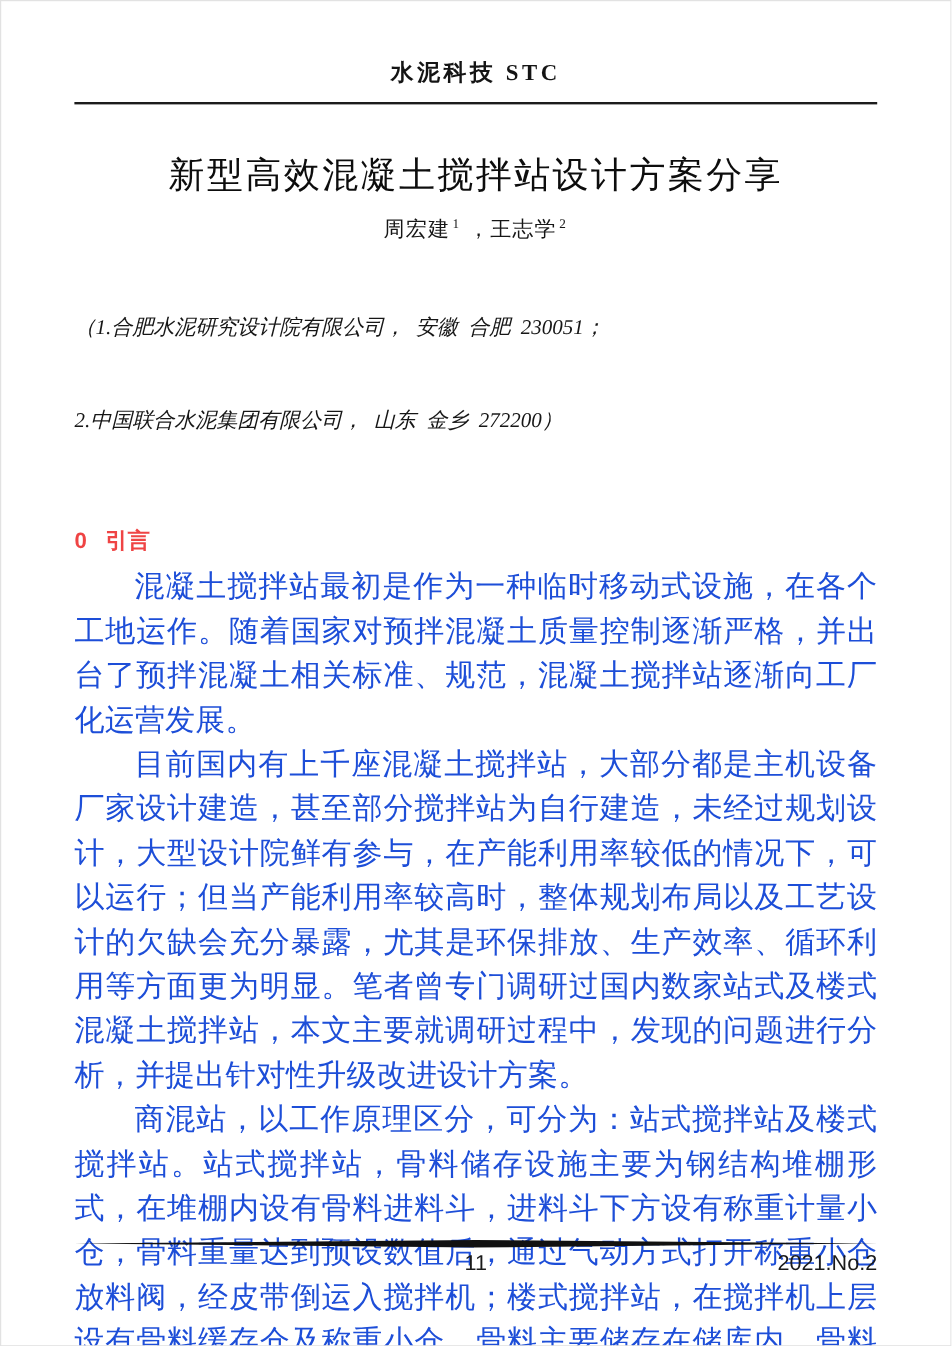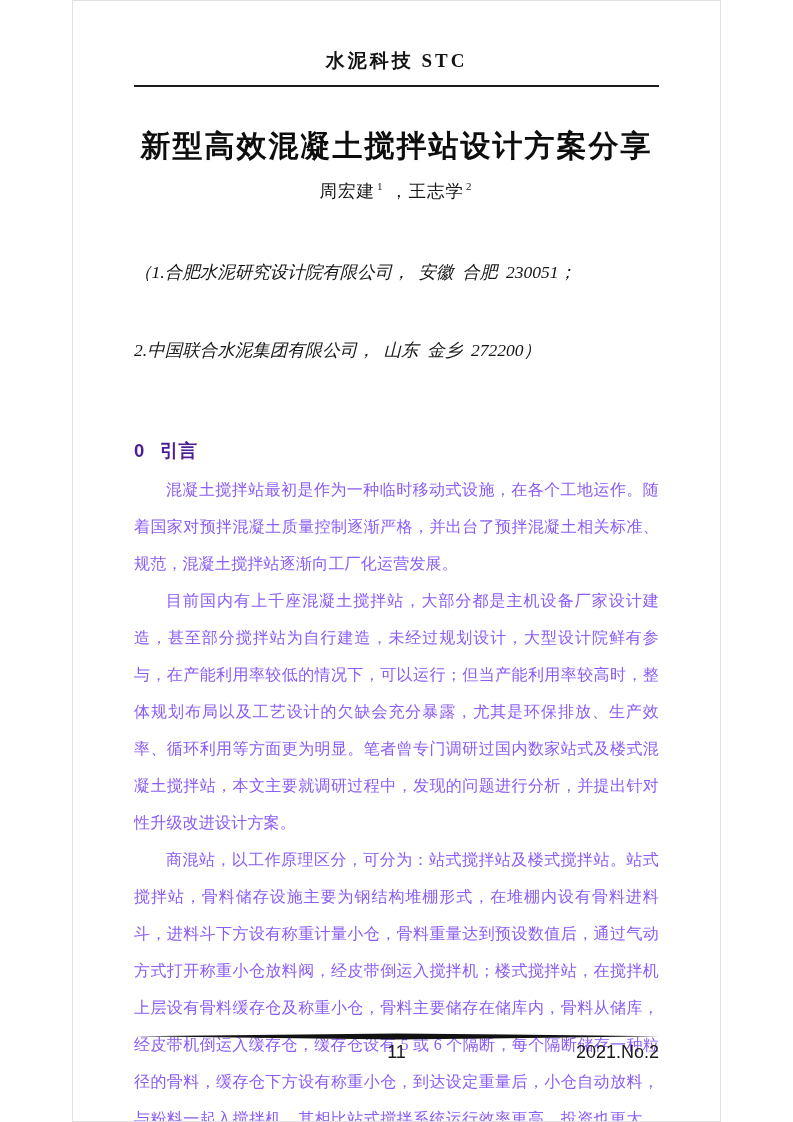--- a/index.html
+++ b/index.html
@@ -2,21 +2,21 @@
 <html lang="zh"><head>
 <meta charset="utf-8">
 <style>
   html, body {
     margin: 0;
     padding: 0;
     background: #ffffff;
   }
   .page {
     position: relative;
-    width: 649px;
+    width: 793px;
     height: 1122px;
     margin: 0 auto;
     background: #ffffff;
     box-sizing: border-box;
     padding: 48px 62px 0 62px;
     outline: 1px solid #e2e2e2;
     outline-offset: -1px;
     overflow: hidden;
     font-family: "Liberation Serif", "DejaVu Serif", serif;
     color: #111111;
@@ -33,21 +33,21 @@
   .head-rule {
     border: none;
     border-top: 2.5px solid #1c1c1c;
     margin: 11px 0 0 0;
   }
   
   .article-title {
     margin: 39px 0 0 0;
     text-align: center;
     font-family: "Liberation Sans", "DejaVu Sans", sans-serif;
-    font-weight: 700;
+    font-weight: 400;
     font-size: 30px;
     letter-spacing: 2px;
     color: #0d0d0d;
   }
   .authors-line {
     margin-top: 12px;
     text-align: center;
     font-size: 17.5px;
     letter-spacing: 1px;
     color: #161616;
@@ -66,30 +66,30 @@
     color: #161616;
     white-space: pre-wrap;
     font-style: italic;
   }
   
   .section-heading {
     margin: 23px 0 8px 0;
     font-family: "Liberation Sans", "DejaVu Sans", sans-serif;
     font-weight: 700;
     font-size: 18.5px;
-    color: #4c1d95;
+    color: #ef4444;
   }
   .section-heading .sec-num { margin-right: 0.85em; }
   .body-para {
     margin: 0;
-    font-size: 16px;
+    font-size: 25px;
     line-height: 37px;
     text-align: justify;
     text-indent: 2em;
-    color: #8b5cf6;
+    color: #1d4ed8;
     letter-spacing: 0.2px;
   }
   
   .footer {
     position: absolute;
     left: 62px;
     right: 62px;
     top: 1033px;
   }
   .footer-rule-svg { display: block; width: 100%; height: 7px; }

